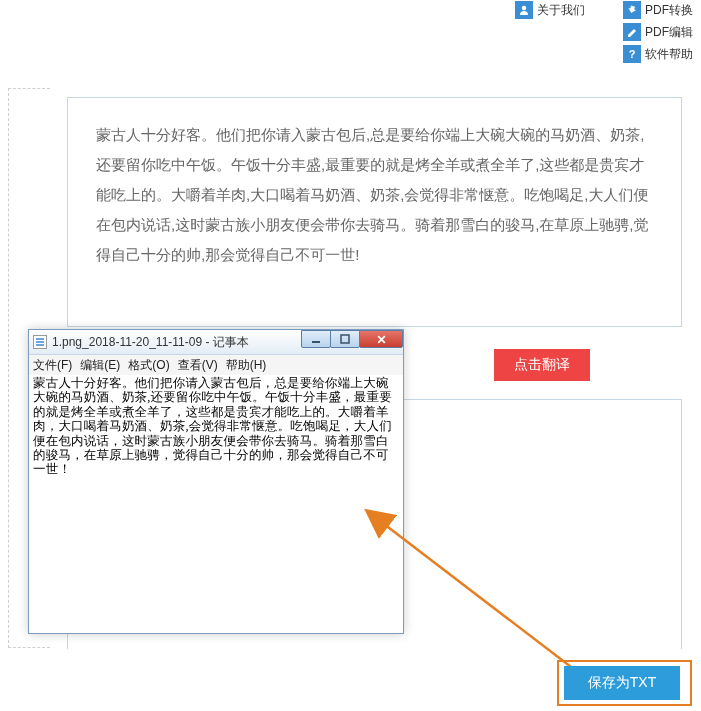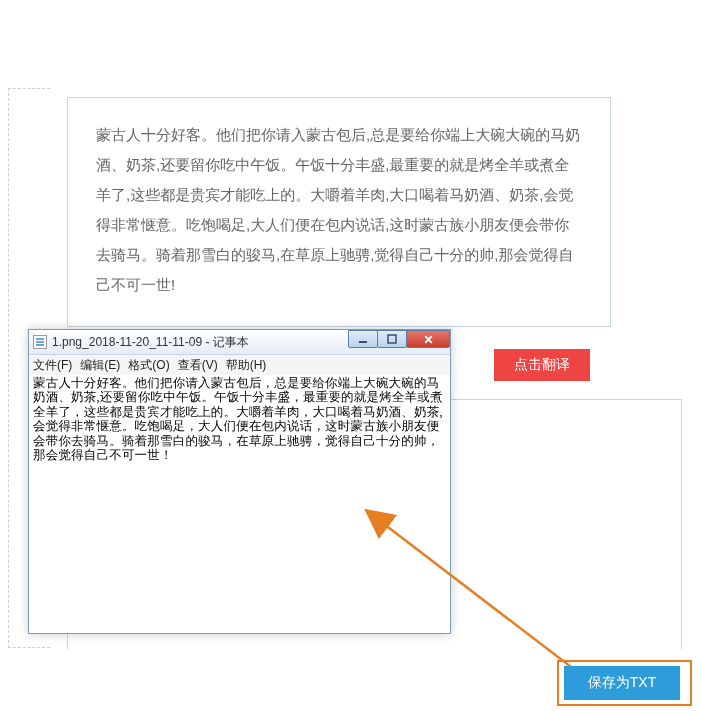--- a/index.html
+++ b/index.html
@@ -55,21 +55,21 @@
       height: 560px;
       border: 1px dashed #cfcfcf;
       border-right: none;
     }
     
     
     .content-box {
       position: absolute;
       left: 67px;
       top: 97px;
-      width: 544px;
+      width: 615px;
       height: 230px;
       border: 1px solid #c5d7e6;
       padding: 22px 28px;
     }
     .content-text {
       font-size: 15px;
       line-height: 2.0;
       color: #666;
     }
     
@@ -97,21 +97,21 @@
       height: 250px;
       border: 1px solid #c5d7e6;
       border-bottom: none;
     }
     
     
     .notepad-window {
       position: absolute;
       left: 28px;
       top: 329px;
-      width: 423px;
+      width: 376px;
       height: 305px;
       background: white;
       border: 1px solid #7a9cc1;
       box-shadow: 0 0 10px rgba(0,0,0,0.2);
     }
     .notepad-titlebar {
       height: 25px;
       background: linear-gradient(to bottom, #ffffff, #e3ecf5);
       border-bottom: 1px solid #c5d7e6;
       display: flex;
@@ -221,20 +221,53 @@
       position: absolute;
       left: 360px;
       top: 500px;
       pointer-events: none;
     }
   </style>
 </head>
 <body>
 
 <div class="top-nav">
+  <div class="nav-group">
+    <div class="nav-item">
+      <span class="nav-icon">
+        <svg width="12" height="12" viewBox="0 0 12 12">
+            <circle cx="6" cy="4" r="2.2" fill="white"></circle>
+            <path d="M2 11 Q2 7 6 7 Q10 7 10 11 Z" fill="white"></path>
+          </svg>
+      </span>
+      <span>关于我们</span>
+    </div>
+  </div>
+  <div class="nav-group">
+    <div class="nav-item">
+      <span class="nav-icon">
+        <svg width="12" height="12" viewBox="0 0 12 12">
+            <path d="M3 2 L8 2 L8 5 L10 5 L6 9 L2 5 L4 5 L4 2 Z" fill="white" transform="rotate(15 6 6)"></path>
+          </svg>
+      </span>
+      <span>PDF转换</span>
+    </div>
+    <div class="nav-item">
+      <span class="nav-icon">
+        <svg width="12" height="12" viewBox="0 0 12 12">
+            <path d="M2 9 L2 11 L4 11 L10 5 L8 3 Z" fill="white"></path>
+          </svg>
+      </span>
+      <span>PDF编辑</span>
+    </div>
+    <div class="nav-item">
+      <span class="nav-icon">?</span>
+      <span>软件帮助</span>
+    </div>
+  </div>
 </div>
 
 <div class="dashed-left"></div>
 
 <div class="content-box">
   <div class="content-text">蒙古人十分好客。他们把你请入蒙古包后,总是要给你端上大碗大碗的马奶酒、奶茶,还要留你吃中午饭。午饭十分丰盛,最重要的就是烤全羊或煮全羊了,这些都是贵宾才能吃上的。大嚼着羊肉,大口喝着马奶酒、奶茶,会觉得非常惬意。吃饱喝足,大人们便在包内说话,这时蒙古族小朋友便会带你去骑马。骑着那雪白的骏马,在草原上驰骋,觉得自己十分的帅,那会觉得自己不可一世!</div>
 </div>
 
 <button class="translate-btn">点击翻译</button>
 

